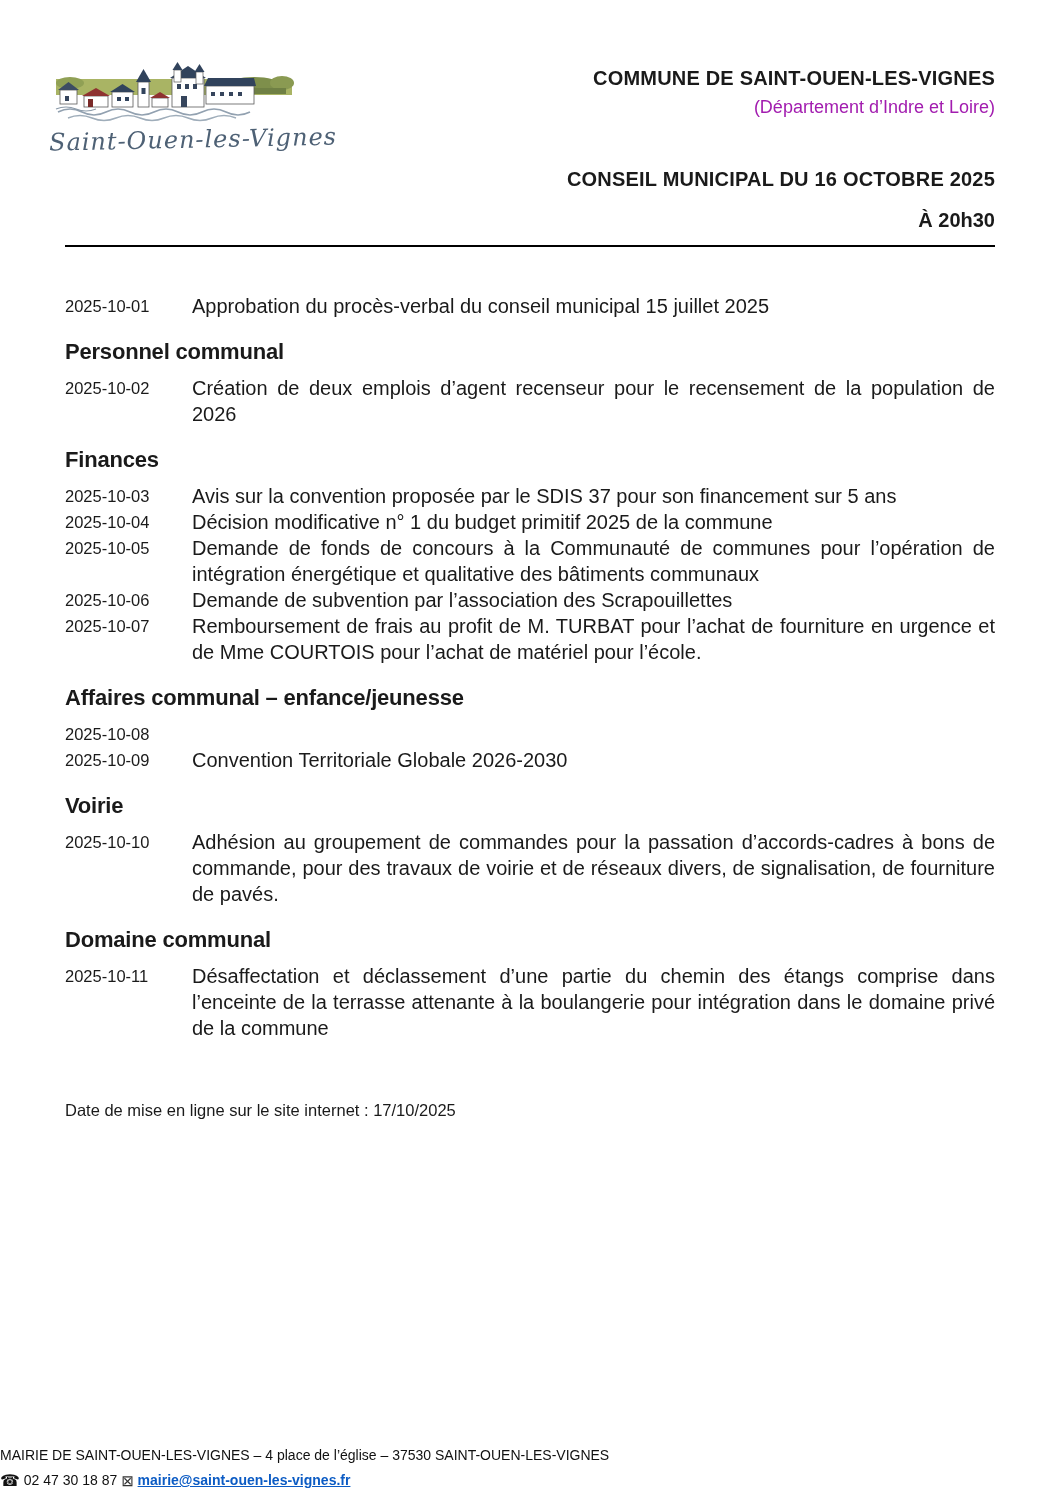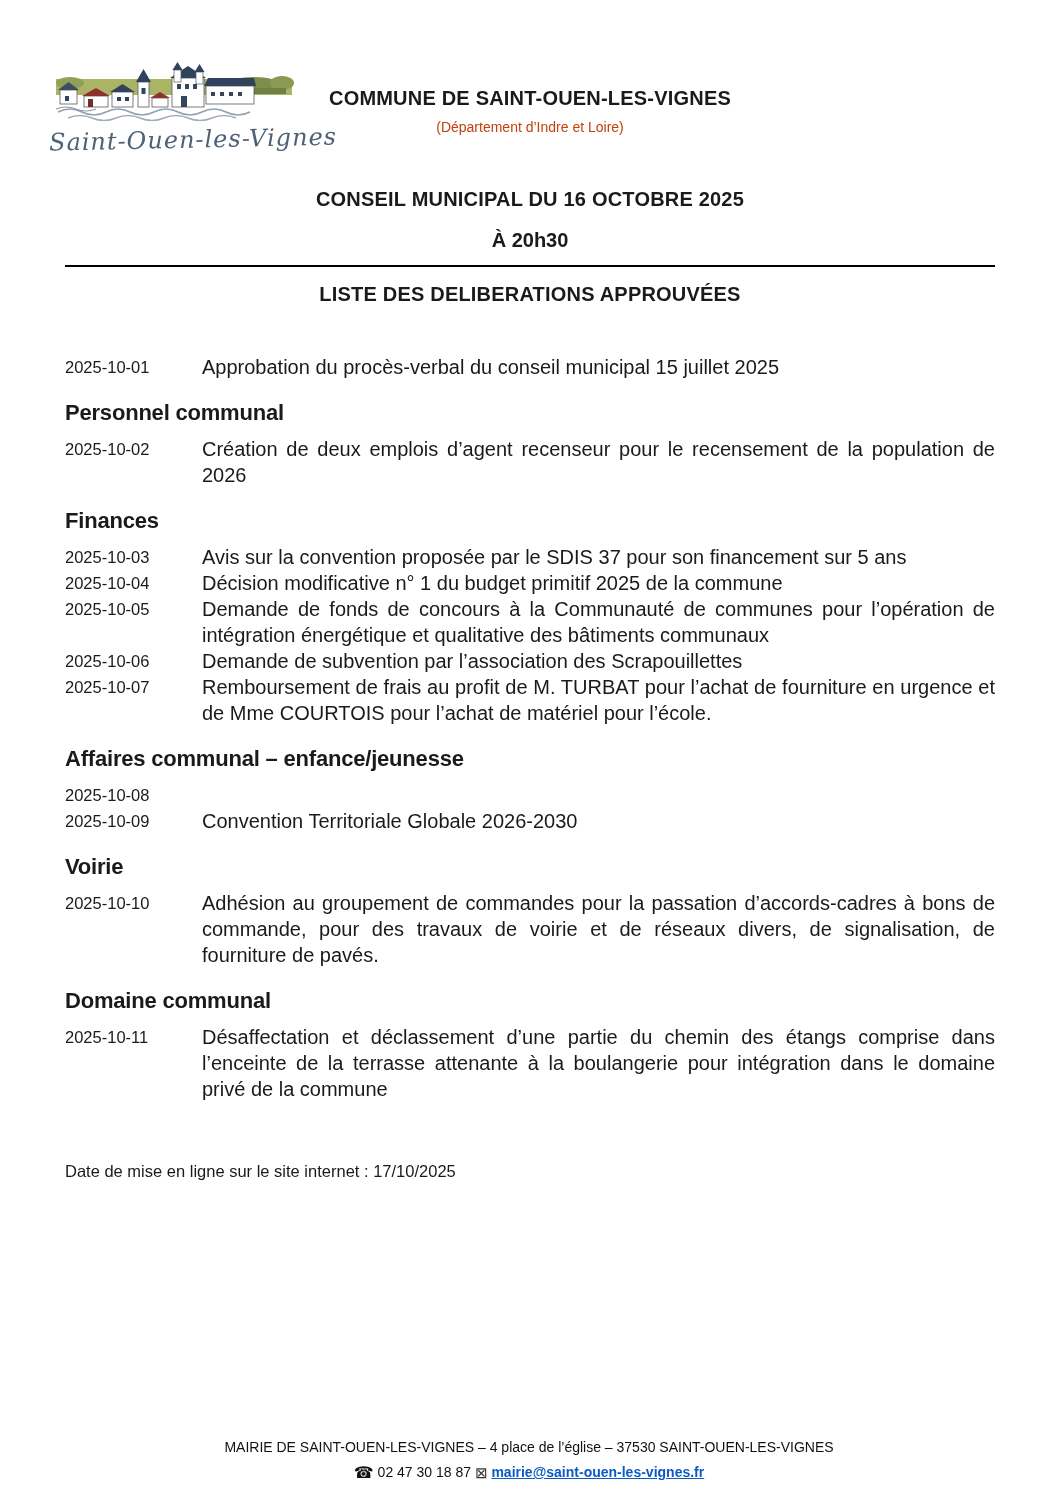--- a/index.html
+++ b/index.html
@@ -30,40 +30,40 @@
   .logo svg { display: block; width: 240px; height: 74px; margin: 0 auto; }
   .logo-caption {
     font-family: "DejaVu Serif", serif;
     font-style: italic;
     font-size: 24px;
     color: #4e6175;
     letter-spacing: 1px;
     transform: rotate(-1.2deg);
     white-space: nowrap;
   }
-  .header-titles { text-align: center; padding-top: 84px; }
+  .header-titles { text-align: right; padding-top: 64px; }
   .commune-title  { font-size: 20px; font-weight: bold; line-height: 28px; letter-spacing: .2px; }
-  .departement    { font-size: 14px; font-weight: normal; line-height: 30px; color: #c2410c; }
+  .departement    { font-size: 18px; font-weight: normal; line-height: 30px; color: #a21caf; }
   .council-title  { font-size: 20px; font-weight: bold; line-height: 30px; margin-top: 42px; letter-spacing: .2px; }
   .session-time   { font-size: 20px; font-weight: bold; line-height: 28px; margin-top: 12px; }
   .header-rule    { border: none; border-top: 2px solid #000; margin-top: 11px; }
   .list-title     { text-align: center; font-size: 20px; font-weight: bold; line-height: 28px; margin-top: 13px; letter-spacing: .2px; }
 
   
   .deliberations { margin-top: 46px; }
   .section-heading {
     font-size: 22px;
     font-weight: bold;
     line-height: 30px;
     margin-top: 18px;
     margin-bottom: 8px;
     letter-spacing: -0.2px;
   }
   .section:first-child .items { margin-top: 0; }
-  .item { display: flex; align-items: flex-start; gap: 10px; }
+  .item { display: flex; align-items: flex-start; }
   .item-id {
     flex: 0 0 127px;
     font-size: 16.5px;
     line-height: 26px;
     white-space: nowrap;
   }
   .item-text {
     flex: 1 1 auto;
     font-size: 20px;
     line-height: 26px;
@@ -73,22 +73,21 @@
   
   .publication-date {
     margin-top: 56px;
     font-size: 16.5px;
     line-height: 26px;
   }
 
   
   .footer {
     position: absolute;
-    left: 0; right: 0; bottom: 12px;
-    text-align: center;
+    left: 0; right: 0; bottom: 4px;
     font-size: 14px;
     line-height: 25px;
     color: #111;
   }
   .footer-contact .icon { font-size: 16px; vertical-align: -1px; }
   .footer-contact .envelope { color: #333; font-size: 15px; }
   .email-link { text-decoration: underline; font-weight: bold; }
 </style>
 </head>
 <body>
@@ -153,21 +152,20 @@
 
     <div class="header-titles">
       <div class="commune-title">COMMUNE DE SAINT-OUEN-LES-VIGNES</div>
       <div class="departement">(Département d’Indre et Loire)</div>
       <div class="council-title">CONSEIL MUNICIPAL DU 16 OCTOBRE 2025</div>
       <div class="session-time">À 20h30</div>
     </div>
 
     <hr class="header-rule">
 
-    <div class="list-title">LISTE DES DELIBERATIONS APPROUVÉES</div>
   </div>
 
   <div class="deliberations">
   <section class="section">
 
     <div class="items">
   <div class="item">
     <div class="item-id">2025-10-01</div>
     <div class="item-text">Approbation du procès-verbal du conseil municipal 15 juillet 2025</div>
   </div>

